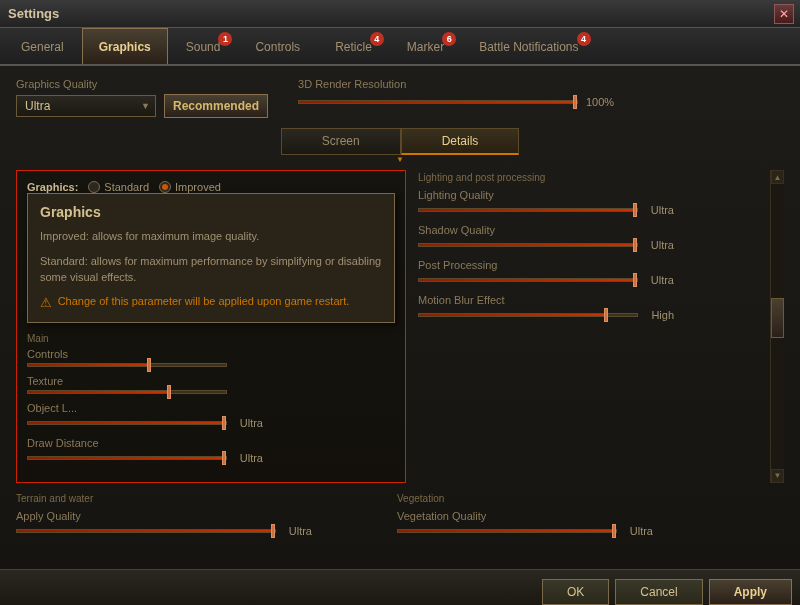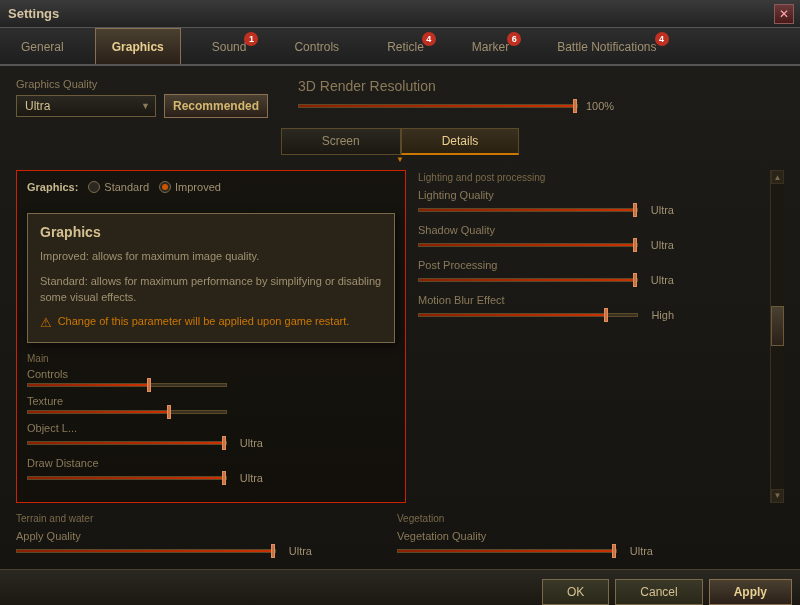--- a/index.html
+++ b/index.html
@@ -43,21 +43,21 @@
       cursor: pointer;
     }
 
     .tab-bar {
       background: linear-gradient(to bottom, #2e2e2e, #1e1e1e);
       display: flex;
       align-items: stretch;
       height: 38px;
       border-bottom: 2px solid #555;
       padding: 0 4px;
-      gap: 14px;
+      gap: 1px;
     }
     .tab {
       padding: 0 16px;
       display: flex;
       align-items: center;
       cursor: pointer;
       color: #a09070;
       font-size: 12px;
       border-top: 1px solid transparent;
       border-left: 1px solid transparent;
@@ -137,21 +137,21 @@
     .recommended-btn {
       background: linear-gradient(to bottom, #4a4030, #2a2018);
       border: 1px solid #887050;
       color: #d4b870;
       padding: 4px 8px;
       font-size: 12px;
       cursor: pointer;
       font-weight: bold;
     }
     .render-label {
-      font-size: 14px;
+      font-size: 11px;
       color: #8a7a5a;
       margin-bottom: 6px;
     }
 
     .slider-container {
       display: flex;
       align-items: center;
       gap: 6px;
     }
     .slider-track {
@@ -235,21 +235,21 @@
       background: rgba(10,5,0,0.3);
     }
     .right-panel {
       flex: 1;
     }
 
     .radio-row {
       display: flex;
       align-items: center;
       gap: 10px;
-      margin-bottom: 20px;
+      margin-bottom: 0;
       font-size: 11px;
       color: #a09070;
     }
     .radio-label {
       font-weight: bold;
       color: #c8b890;
     }
     .radio-opt {
       display: flex;
       align-items: center;

